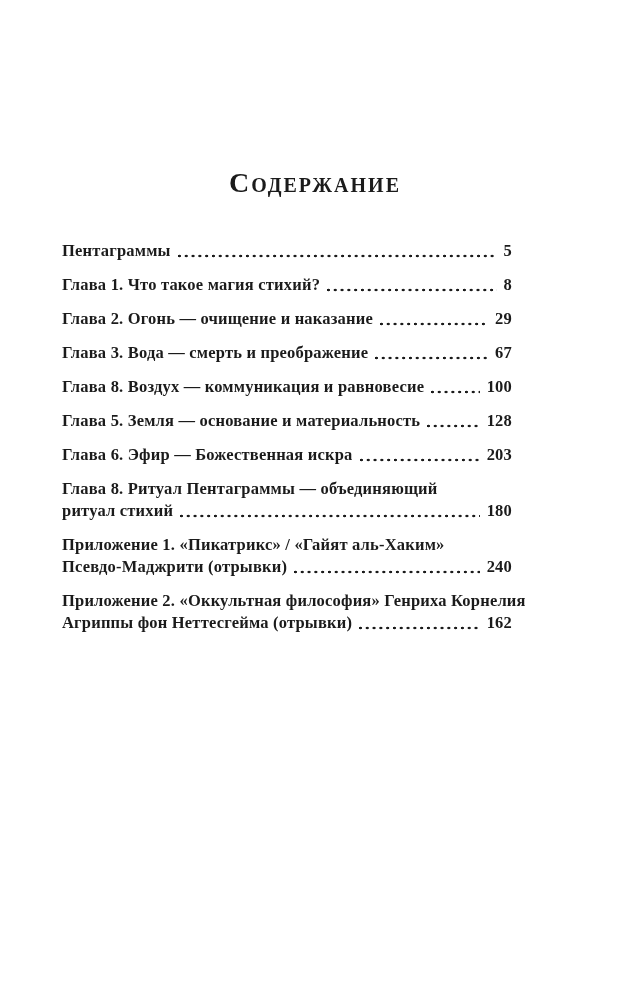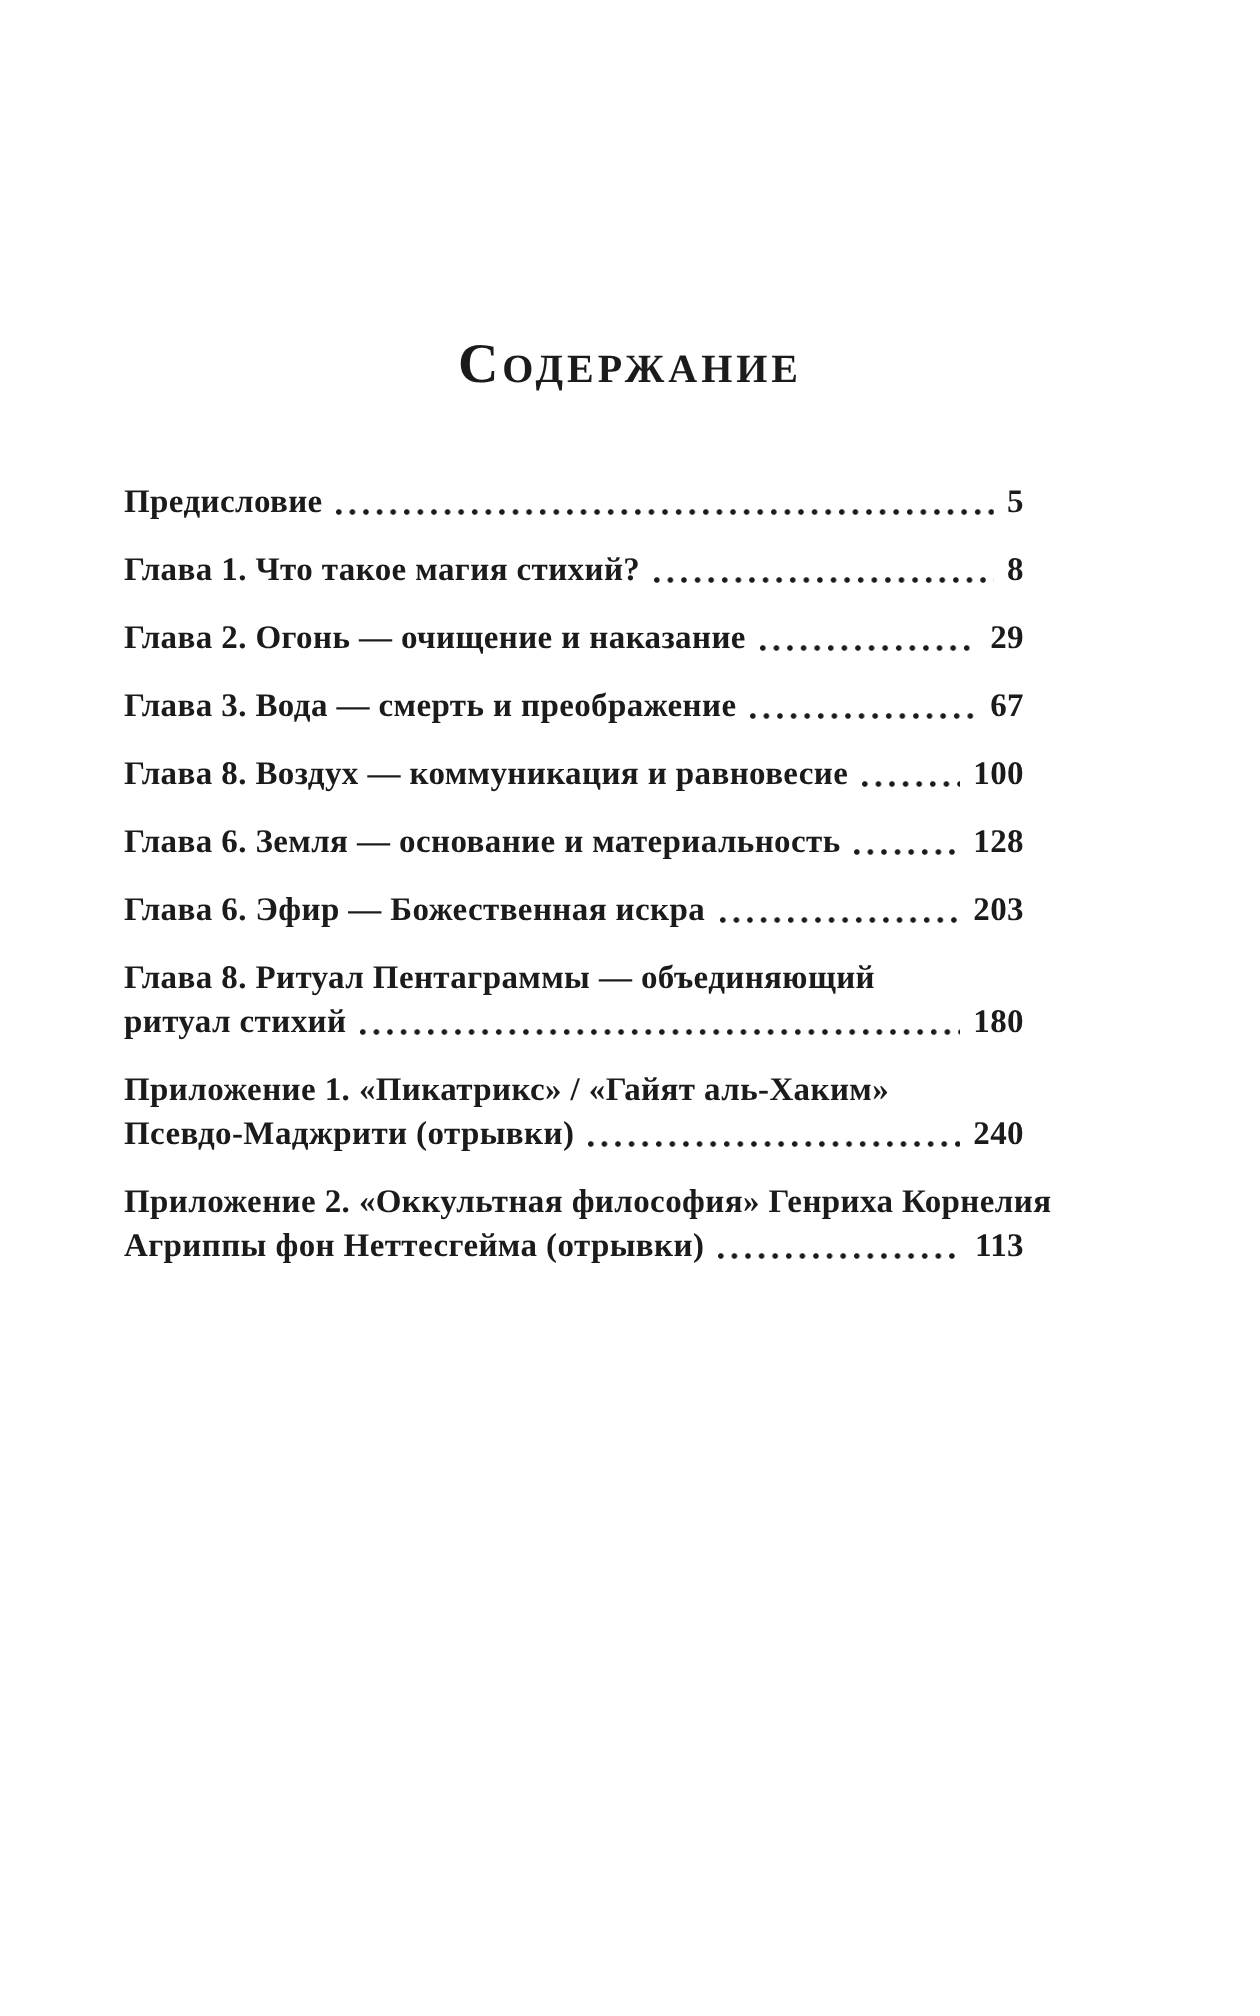--- a/index.html
+++ b/index.html
@@ -57,21 +57,21 @@
   }
 </style>
 </head>
 <body>
 
 <div class="page">
   <h1 class="title">Содержание</h1>
   <div class="toc">
   <div class="toc-entry">
         <div class="toc-line">
-          <span class="toc-text">Предисловие</span>
+          <span class="toc-text">Пентаграммы</span>
           <span class="leader"></span>
           <span class="toc-page">5</span>
         </div>
       </div>
 
   <div class="toc-entry">
         <div class="toc-line">
           <span class="toc-text">Глава 1. Что такое магия стихий?</span>
           <span class="leader"></span>
           <span class="toc-page">8</span>
@@ -97,21 +97,21 @@
   <div class="toc-entry">
         <div class="toc-line">
           <span class="toc-text">Глава 8. Воздух — коммуникация и равновесие</span>
           <span class="leader"></span>
           <span class="toc-page">100</span>
         </div>
       </div>
 
   <div class="toc-entry">
         <div class="toc-line">
-          <span class="toc-text">Глава 6. Земля — основание и материальность</span>
+          <span class="toc-text">Глава 5. Земля — основание и материальность</span>
           <span class="leader"></span>
           <span class="toc-page">128</span>
         </div>
       </div>
 
   <div class="toc-entry">
         <div class="toc-line">
           <span class="toc-text">Глава 6. Эфир — Божественная искра</span>
           <span class="leader"></span>
           <span class="toc-page">203</span>
@@ -140,17 +140,17 @@
         </div>
       </div>
 
   <div class="toc-entry">
         <div class="toc-line">
           <span class="toc-text">Приложение 2. «Оккультная философия» Генриха Корнелия</span>
         </div>
         <div class="toc-line">
           <span class="toc-text">Агриппы фон Неттесгейма (отрывки)</span>
           <span class="leader"></span>
-          <span class="toc-page">113</span>
+          <span class="toc-page">162</span>
         </div>
       </div>
 </div>
 </div>
 
 </body></html>

